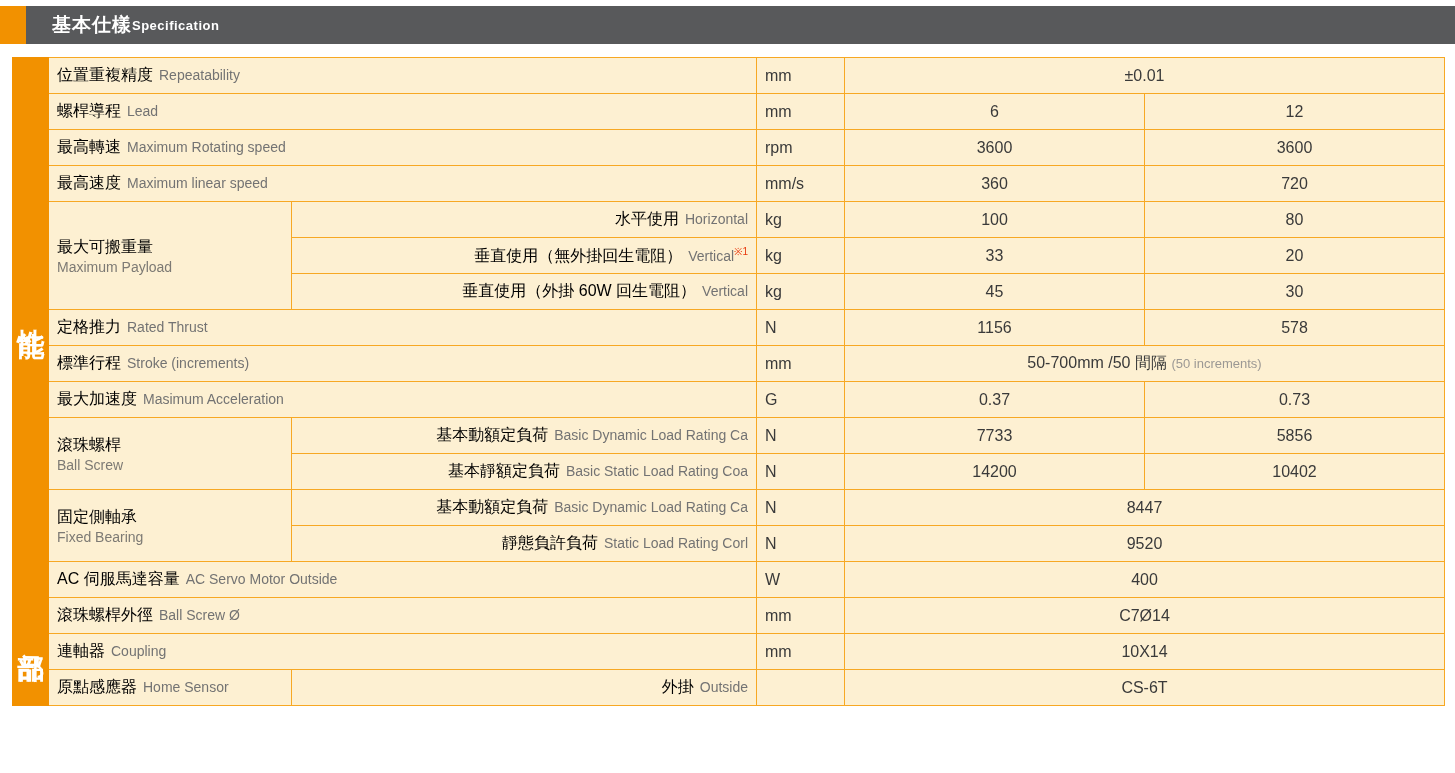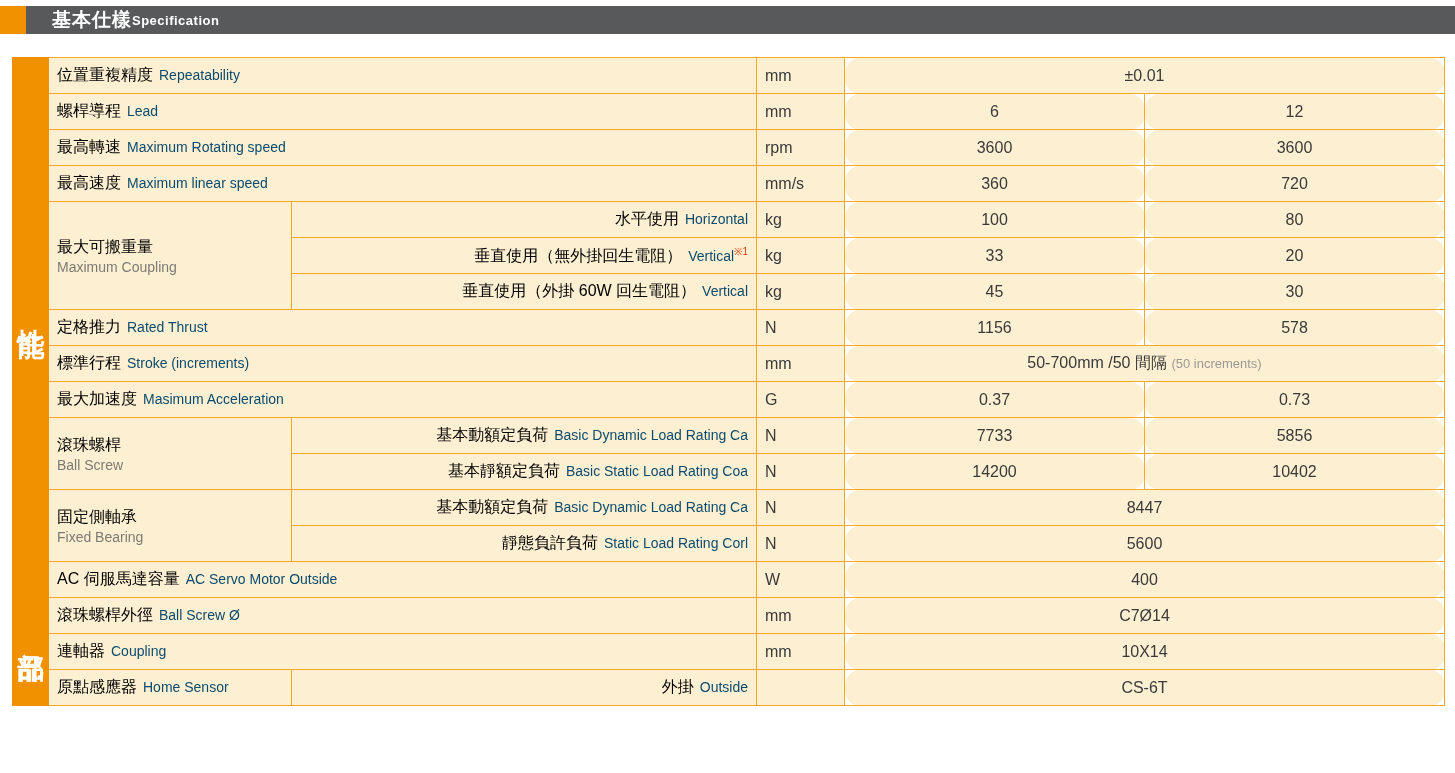--- a/index.html
+++ b/index.html
@@ -19,21 +19,21 @@
     width: 1455px;
     height: 773px;
   }
 
   
   .header {
     position: absolute;
     left: 0;
     top: 6px;
     width: 1455px;
-    height: 28px;
+    height: 38px;
     display: flex;
     align-items: stretch;
   }
   .header-accent {
     width: 26px;
     background: #f29100;
   }
   .header-bar {
     flex: 1;
     background: #58595b;
@@ -103,31 +103,30 @@
   }
   td.unit {
     width: 86px;
     font-size: 16px;
     color: #3a3a3a;
   }
   td.val {
     text-align: center;
     font-size: 16px;
     color: #3a3a3a;
-    border-radius: 15px;
   }
 
   .cn {
     font-size: 16px;
     color: #000000;
     font-weight: normal;
   }
   .en {
     font-size: 14px;
-    color: #0c4a6e;
+    color: #737373;
     margin-left: 6px;
   }
   .en-block {
     display: block;
     font-size: 14px;
     color: #7d7a74;
     margin-left: 0;
     margin-top: 1px;
   }
   .sup {
@@ -217,21 +216,21 @@
           <span class="cn">最高速度</span><span class="en">Maximum linear speed</span>
         </td>
         <td class="unit">mm/s</td>
         <td class="val">360</td>
         <td class="val">720</td>
       </tr>
 
       <tr>
         <td class="label" rowspan="3">
           <span class="cn">最大可搬重量</span>
-          <span class="en-block">Maximum Coupling</span>
+          <span class="en-block">Maximum Payload</span>
         </td>
         <td class="sublabel">
           <span class="cn">水平使用</span><span class="en">Horizontal</span>
         </td>
         <td class="unit">kg</td>
         <td class="val">100</td>
         <td class="val">80</td>
       </tr>
 
       <tr>
@@ -313,21 +312,21 @@
         </td>
         <td class="unit">N</td>
         <td class="val" colspan="2">8447</td>
       </tr>
 
       <tr>
         <td class="sublabel">
           <span class="cn">靜態負許負荷</span><span class="en">Static Load Rating Corl</span>
         </td>
         <td class="unit">N</td>
-        <td class="val" colspan="2">5600</td>
+        <td class="val" colspan="2">9520</td>
       </tr>
 
       <tr>
         <td class="group" rowspan="4">
           <span class="group-vert">部品</span>
         </td>
         <td class="label" colspan="2">
           <span class="cn">AC 伺服馬達容量</span><span class="en">AC Servo Motor Outside</span>
         </td>
         <td class="unit">W</td>

